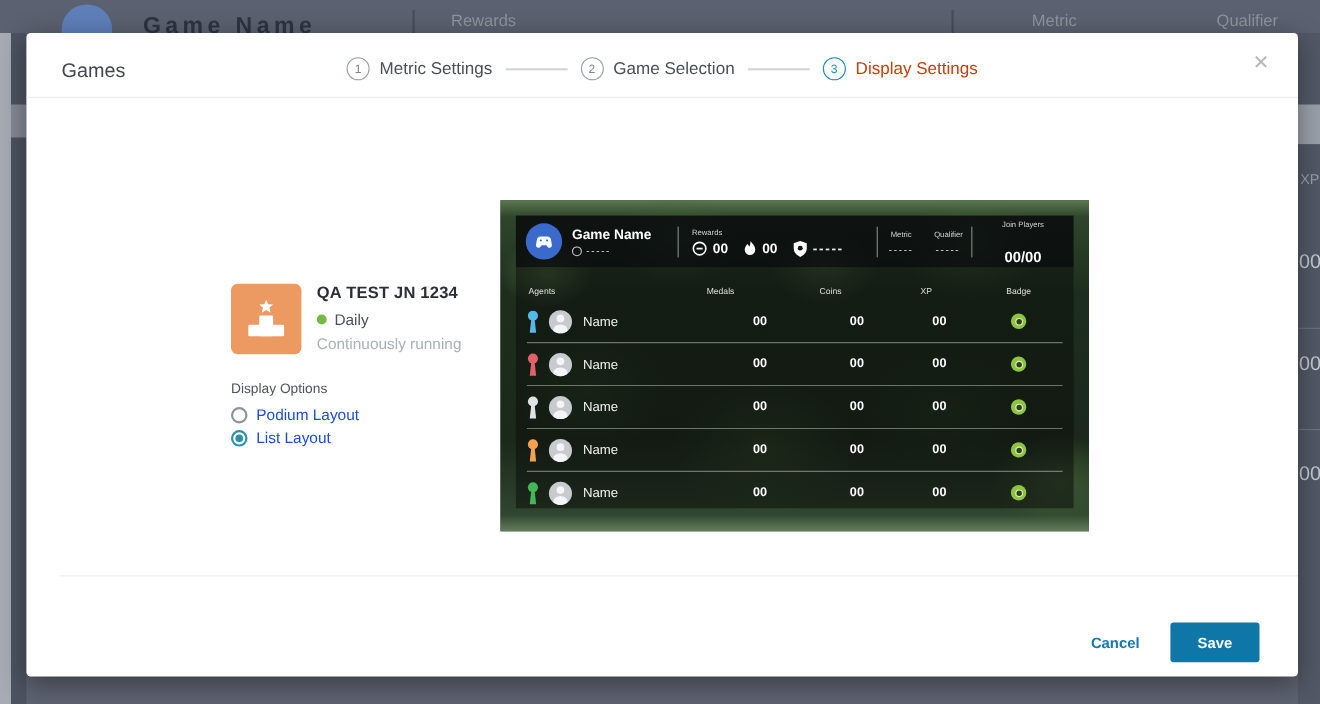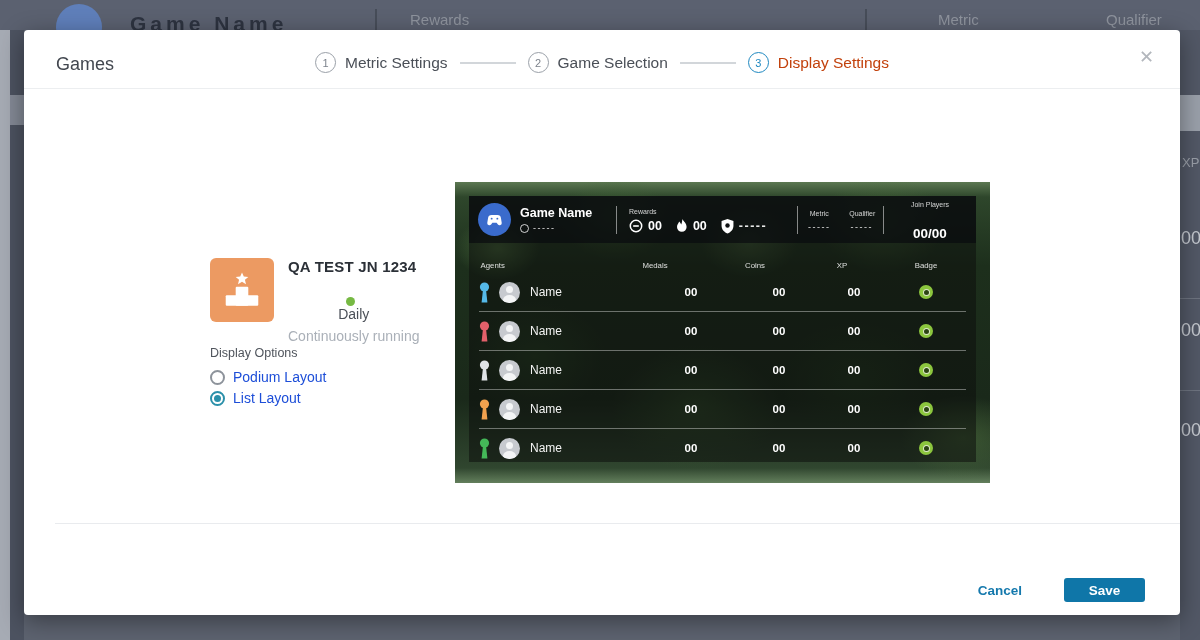--- a/index.html
+++ b/index.html
@@ -36,21 +36,21 @@
     font-size:11px;display:flex;align-items:center;justify-content:center;box-sizing:border-box;}
   .step-label{margin-left:9px;font-size:15.5px;color:#4a4f57;}
   .step.active .step-circle{border-color:#1e88c0;color:#1e88c0;}
   .step.active .step-label{color:#c2410c;}
   .step-line{width:56px;height:2px;background:#d2d6da;margin:0 12px;}
   
   .game-icon{position:absolute;left:186px;top:228px;width:64px;height:64px;border-radius:6px;background:#ec9a62;
     display:flex;align-items:center;justify-content:center;}
   .game-info{position:absolute;left:264px;top:228px;}
   .game-name{font-size:15px;font-weight:bold;color:#2b3037;letter-spacing:.2px;}
-  .game-freq{margin-top:22px;font-size:14px;color:#4b5058;display:flex;align-items:center;flex-direction:column;}
+  .game-freq{margin-top:7px;font-size:14px;color:#4b5058;display:flex;align-items:center;}
   .dot{width:9px;height:9px;border-radius:50%;background:#76b943;margin-right:7px;}
   .game-status{margin-top:6px;font-size:14px;color:#aab0b8;}
   .disp-label{position:absolute;left:186px;top:316px;font-size:12.5px;color:#4f545c;}
   .radio-row{position:absolute;left:186px;display:flex;align-items:center;cursor:pointer;}
   .radio{width:15px;height:15px;border-radius:50%;border:2px solid #8d939b;box-sizing:border-box;margin-right:8px;position:relative;}
   .radio.checked{border-color:#2b90aa;}
   .radio.checked::after{content:"";position:absolute;left:2px;top:2px;width:7px;height:7px;border-radius:50%;background:#2b90aa;}
   .radio-label{font-size:14px;color:#1d4ed8;}
   
   .preview{position:absolute;left:431px;top:152px;width:535px;height:301px;overflow:hidden;
@@ -101,23 +101,23 @@
   .avatar::before{content:"";position:absolute;left:7px;top:4px;width:7px;height:7px;border-radius:50%;background:#f4f5f6;}
   .avatar::after{content:"";position:absolute;left:4px;top:13px;width:13px;height:10px;border-radius:50% 50% 0 0;background:#f4f5f6;}
   .pv-name{font-size:12px;color:rgba(255,255,255,.95);}
   .pv-val{font-size:11.5px;font-weight:bold;text-align:center;}
   .badge-cell{display:flex;justify-content:center;}
   .badge{width:14px;height:14px;border-radius:50%;background:currentColor;position:relative;}
   .badge::after{content:"";position:absolute;left:3.5px;top:3.5px;width:7px;height:7px;border-radius:50%;
     background:#2c4413;border:1.5px solid rgba(240,250,220,.9);box-sizing:border-box;}
   
   .ftr-line{position:absolute;left:31px;right:0;top:493px;height:1px;background:#e9ebee;}
-  .ftr{position:absolute;right:35px;bottom:13px;display:flex;align-items:center;gap:36px;}
+  .ftr{position:absolute;right:35px;bottom:13px;display:flex;align-items:center;gap:22px;}
   .btn-cancel{font-size:13.5px;font-weight:bold;color:#1579ad;cursor:pointer;background:none;border:none;font-family:inherit;}
-  .btn-save{width:81px;height:24px;border:none;border-radius:3px;background:#0f76a8;color:#fff;
+  .btn-save{width:81px;height:36px;border:none;border-radius:3px;background:#0f76a8;color:#fff;
     font-size:13.5px;font-weight:bold;cursor:pointer;font-family:inherit;}
 </style>
 </head>
 <body>
 
 <div class="bd-top">
   <div class="bd-avatar"></div>
   <div class="bd-gamename">Game Name</div>
   <div class="bd-vdiv" style="left:375px;"></div>
   <div class="bd-navtxt" style="left:410px;">Rewards</div>

